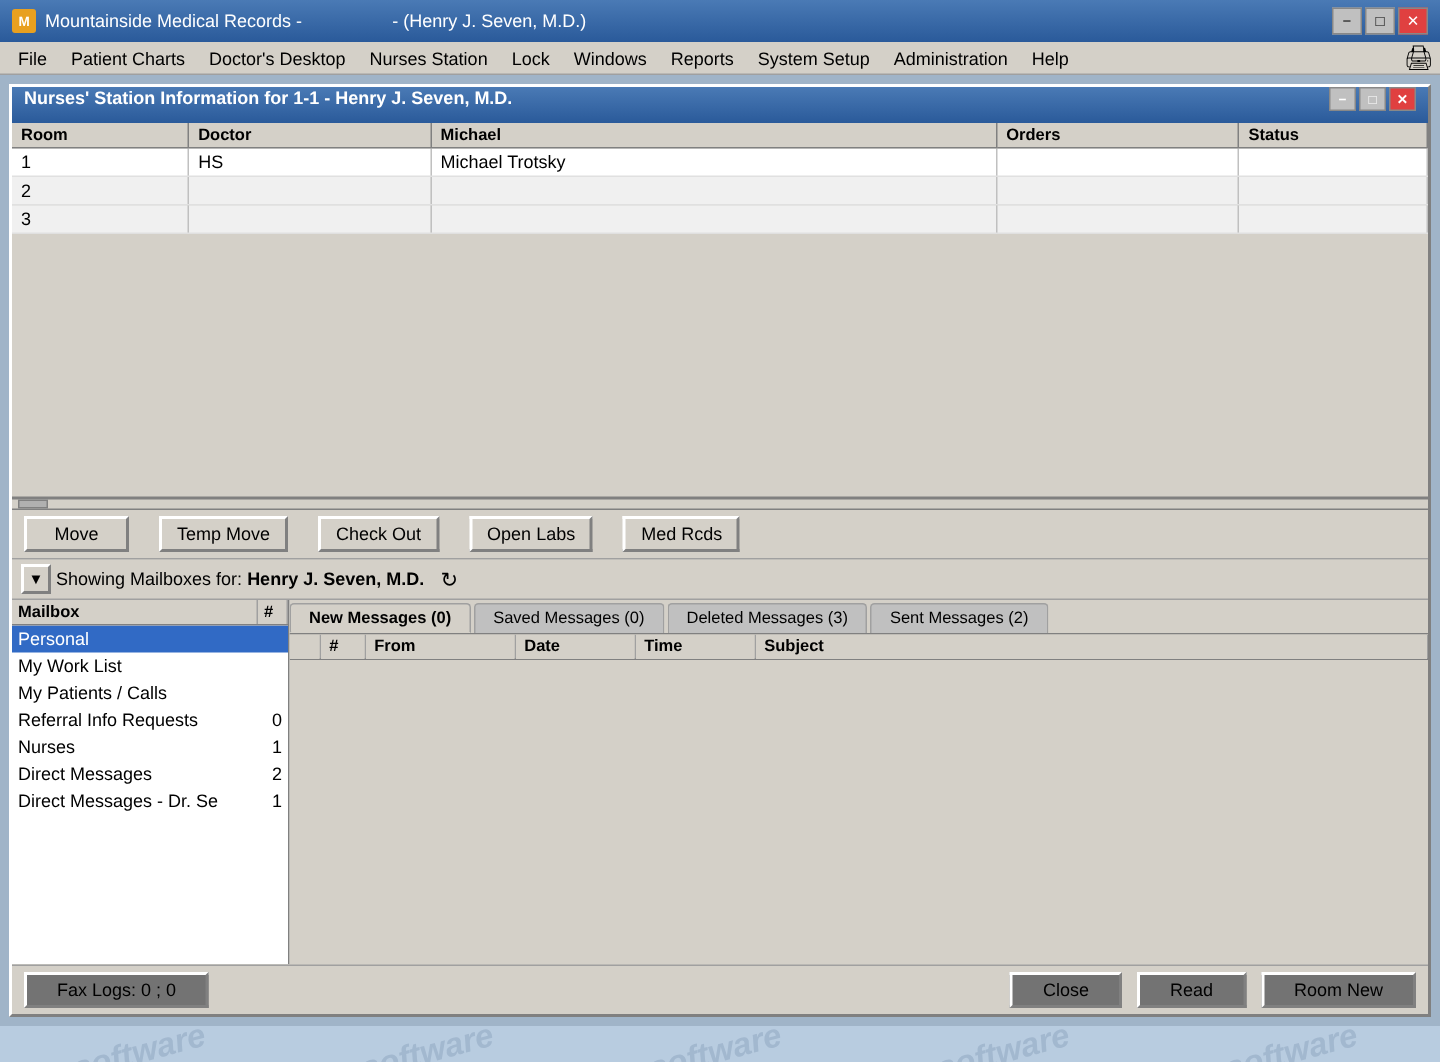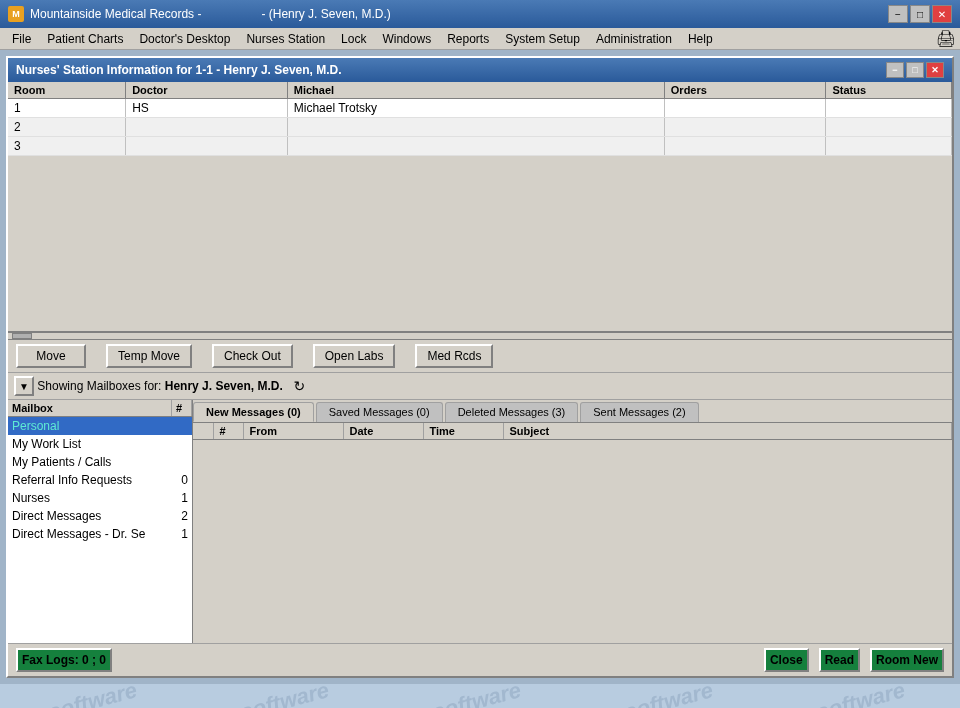--- a/index.html
+++ b/index.html
@@ -94,21 +94,21 @@
       height: 100%;
       display: flex;
       flex-direction: column;
     }
 
     .inner-title-bar {
       background: linear-gradient(to bottom, #4a7ab5, #2a5a9a);
       color: white;
       height: 24px;
       display: flex;
-      align-items: center;
+      align-items: flex-start;
       padding: 0 8px;
       justify-content: space-between;
       font-size: 12px;
       font-weight: bold;
     }
     .inner-title-controls {
       display: flex;
       gap: 2px;
     }
     .inner-title-btn {
@@ -261,21 +261,21 @@
     .mailbox-list {
       flex: 1;
       overflow-y: auto;
     }
     .mailbox-list-item {
       display: flex;
       padding: 2px 4px;
       cursor: pointer;
       font-size: 12px;
     }
-    .mailbox-list-item.selected { background: #316ac5; color: #5eead4; }
+    .mailbox-list-item.selected { background: #316ac5; color: #ffffff; }
     .mailbox-list-item .name { flex: 1; }
     .mailbox-list-item .count { width: 20px; text-align: right; }
 
     
     .message-area {
       flex: 1;
       display: flex;
       flex-direction: column;
       overflow: hidden;
     }
@@ -328,27 +328,26 @@
     
     .bottom-bar {
       display: flex;
       align-items: center;
       padding: 4px 8px;
       background: #d4d0c8;
       border-top: 1px solid #a0a0a0;
       justify-content: space-between;
     }
     .bottom-btn {
-      padding: 3px 4px;
-      background: #15803d;
+      padding: 3px 20px;
+      background: #737373;
       border: 2px solid;
       border-color: #ffffff #808080 #808080 #ffffff;
       cursor: pointer;
       font-size: 12px;
-      font-weight: bold;
     }
 
     
     .watermark-area {
       background: #b8cce0;
       height: 60px;
       display: flex;
       align-items: center;
       justify-content: space-around;
       overflow: hidden;

